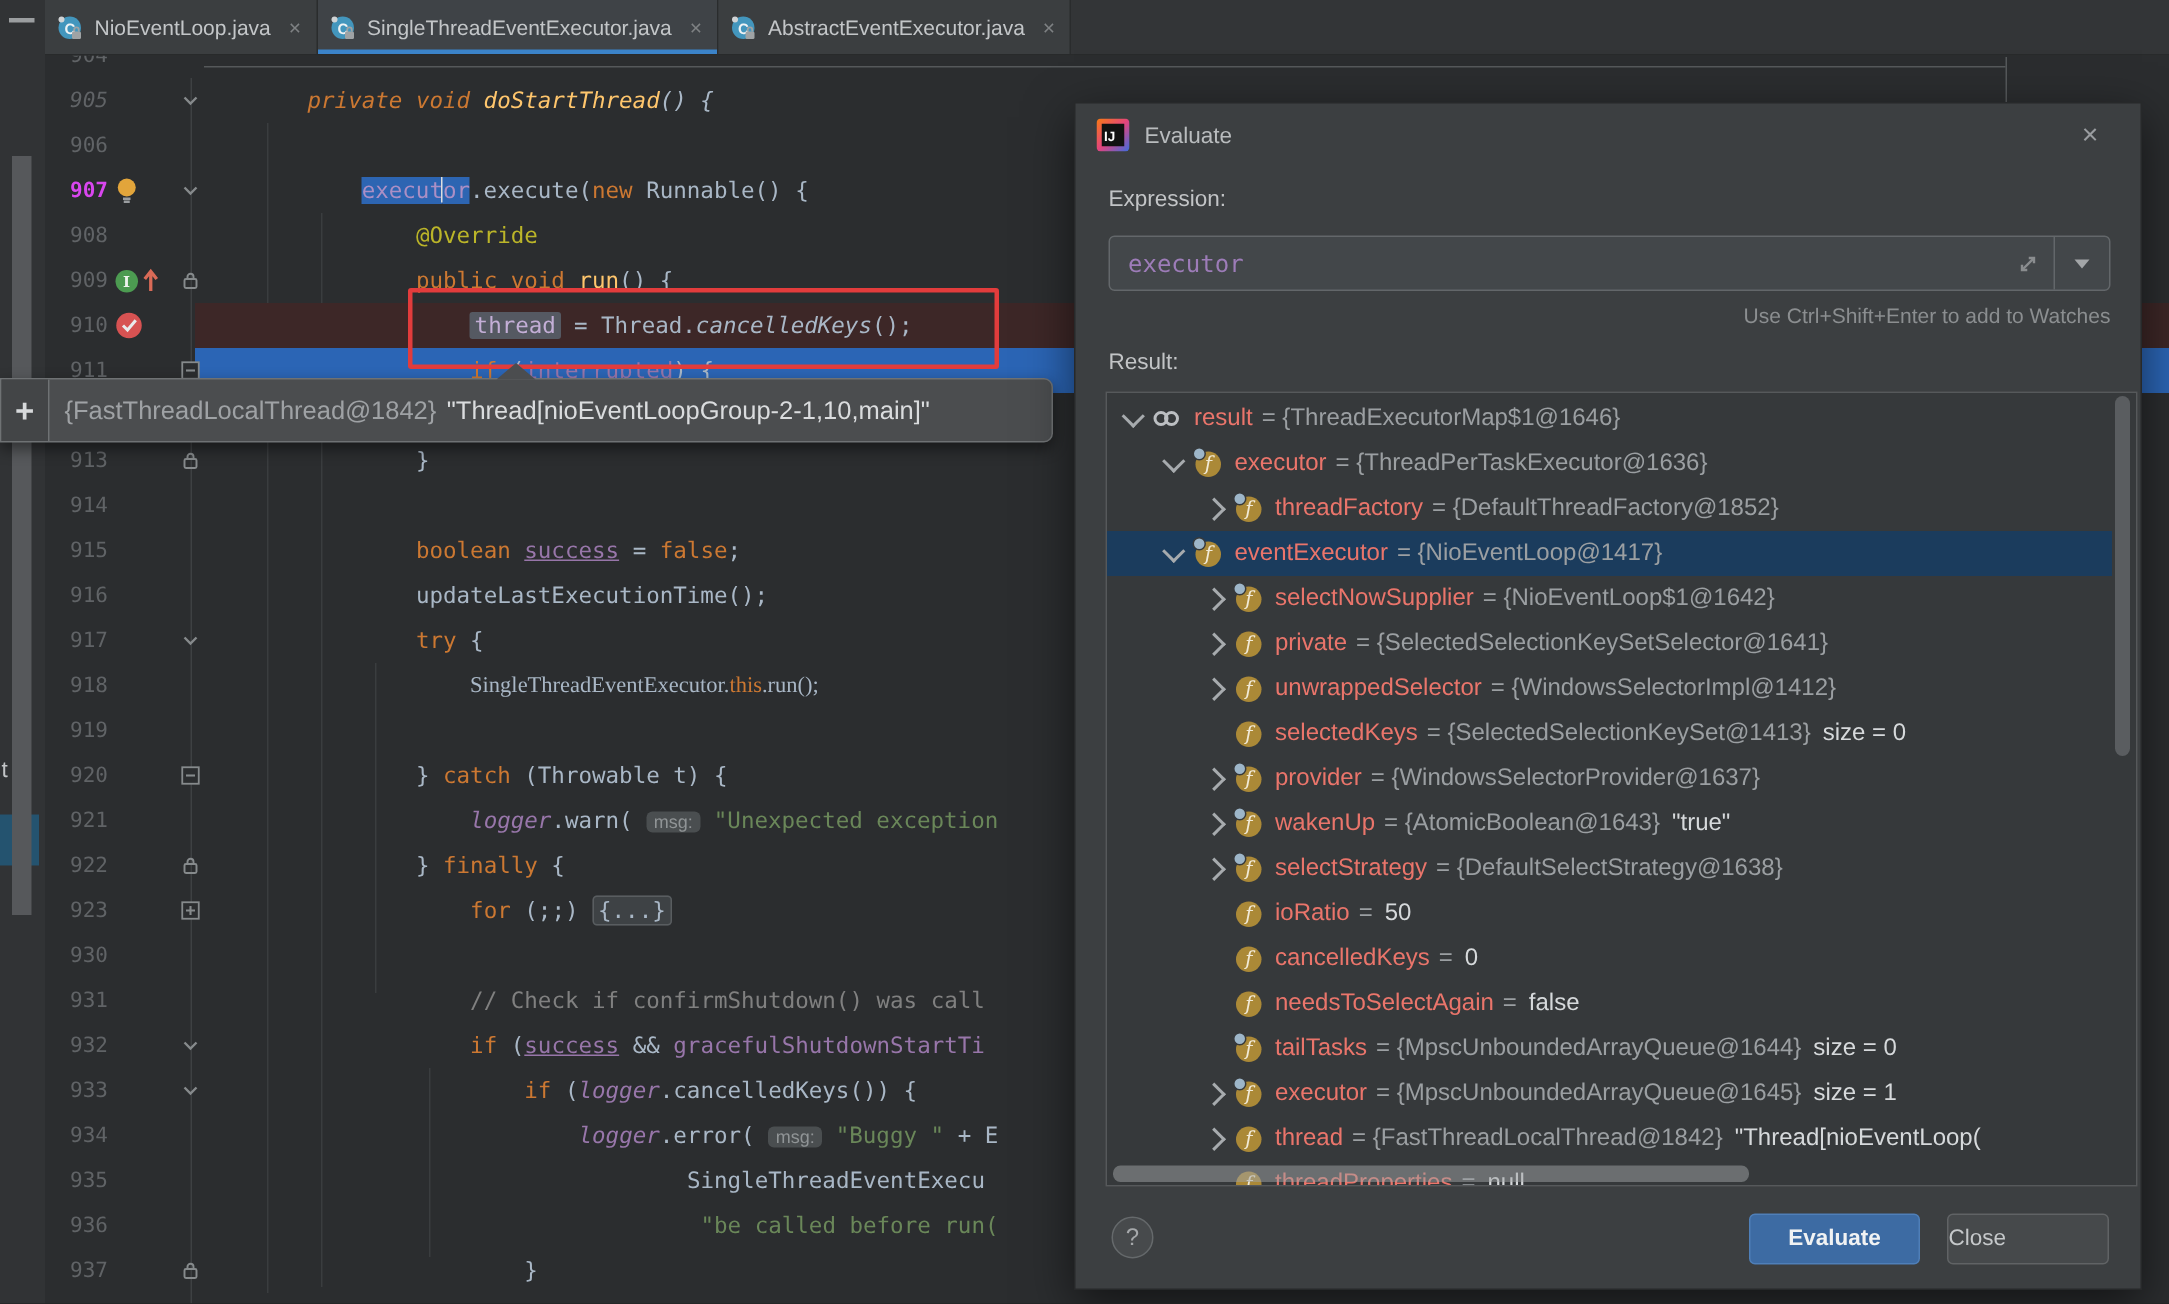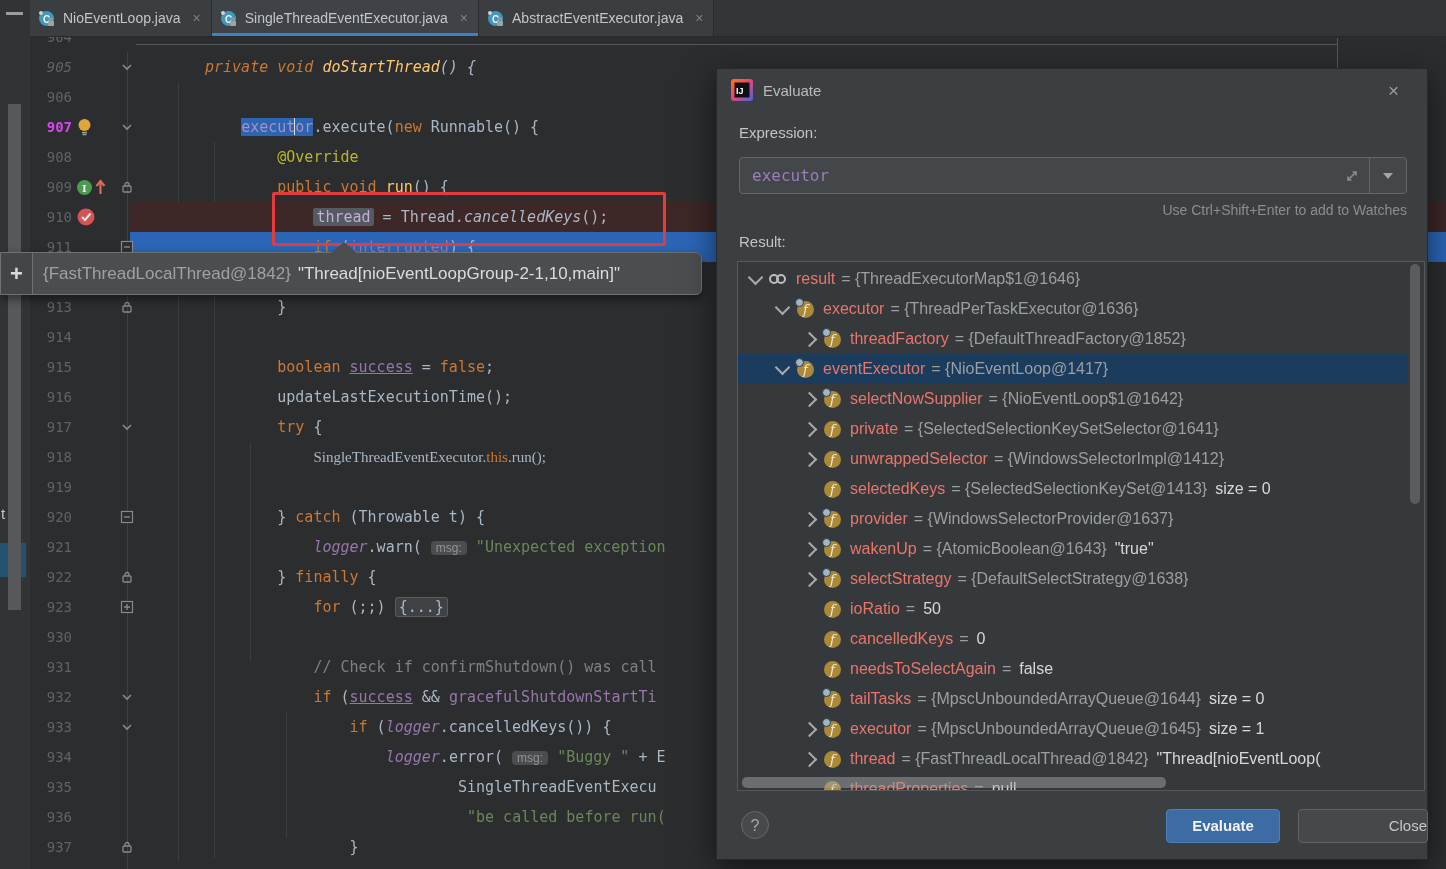--- a/index.html
+++ b/index.html
@@ -84,21 +84,21 @@
   .ticon .fdot{position:absolute;left:-1px;top:-2px;width:7px;height:7px;border-radius:50%;background:#9db6c9;border:1px solid #36393b;}
   .ticon .rc1,.ticon .rc2{position:absolute;top:4px;width:10px;height:10px;border:2px solid #bcbfc2;border-radius:50%;box-sizing:border-box;}
   .ticon .rc1{left:0;} .ticon .rc2{left:7px;}
   .tname{color:#ea756b;font-size:16px;margin-left:8px;white-space:pre;position:relative;z-index:1;}
   .tref{color:#9b9fa2;font-size:16px;margin-left:6px;white-space:pre;position:relative;z-index:1;}
   .textra{color:#d6d9db;font-size:16px;margin-left:8px;white-space:pre;position:relative;z-index:1;}
   #tree-vscroll{position:absolute;right:4px;top:2px;width:10px;height:240px;background:#5a5d60;border-radius:5px;z-index:3;}
   #tree-hscroll{position:absolute;left:4px;bottom:2px;width:424px;height:11px;background:rgba(160,163,166,.5);border-radius:5px;z-index:3;}
   #help-btn{position:absolute;left:24px;top:742px;width:28px;height:28px;border-radius:50%;background:#474a4c;border:1px solid #65696b;color:#a6a9ab;font-size:16px;text-align:center;line-height:27px;box-sizing:border-box;}
   #evaluate-btn{position:absolute;left:449px;top:740px;width:114px;height:34px;background:#3d6ba3;border:1px solid #4f7fb8;border-radius:4px;color:#f0f2f3;font-size:15px;font-weight:bold;text-align:center;line-height:32px;box-sizing:border-box;}
-  #close-btn{position:absolute;left:581px;top:740px;width:130px;height:34px;background:#46494b;border:1px solid #606365;border-radius:4px;color:#c5c8ca;font-size:15px;text-align:right;line-height:32px;box-sizing:border-box;}
+  #close-btn{position:absolute;left:581px;top:740px;width:108px;height:34px;background:#46494b;border:1px solid #606365;border-radius:4px;color:#c5c8ca;font-size:15px;text-align:left;line-height:32px;box-sizing:border-box;}
 
   svg{display:block;}
 </style>
 </head>
 <body>
 
 <div id="stage">
 
   <div id="left-rail">
     <div id="rail-minus"></div>

